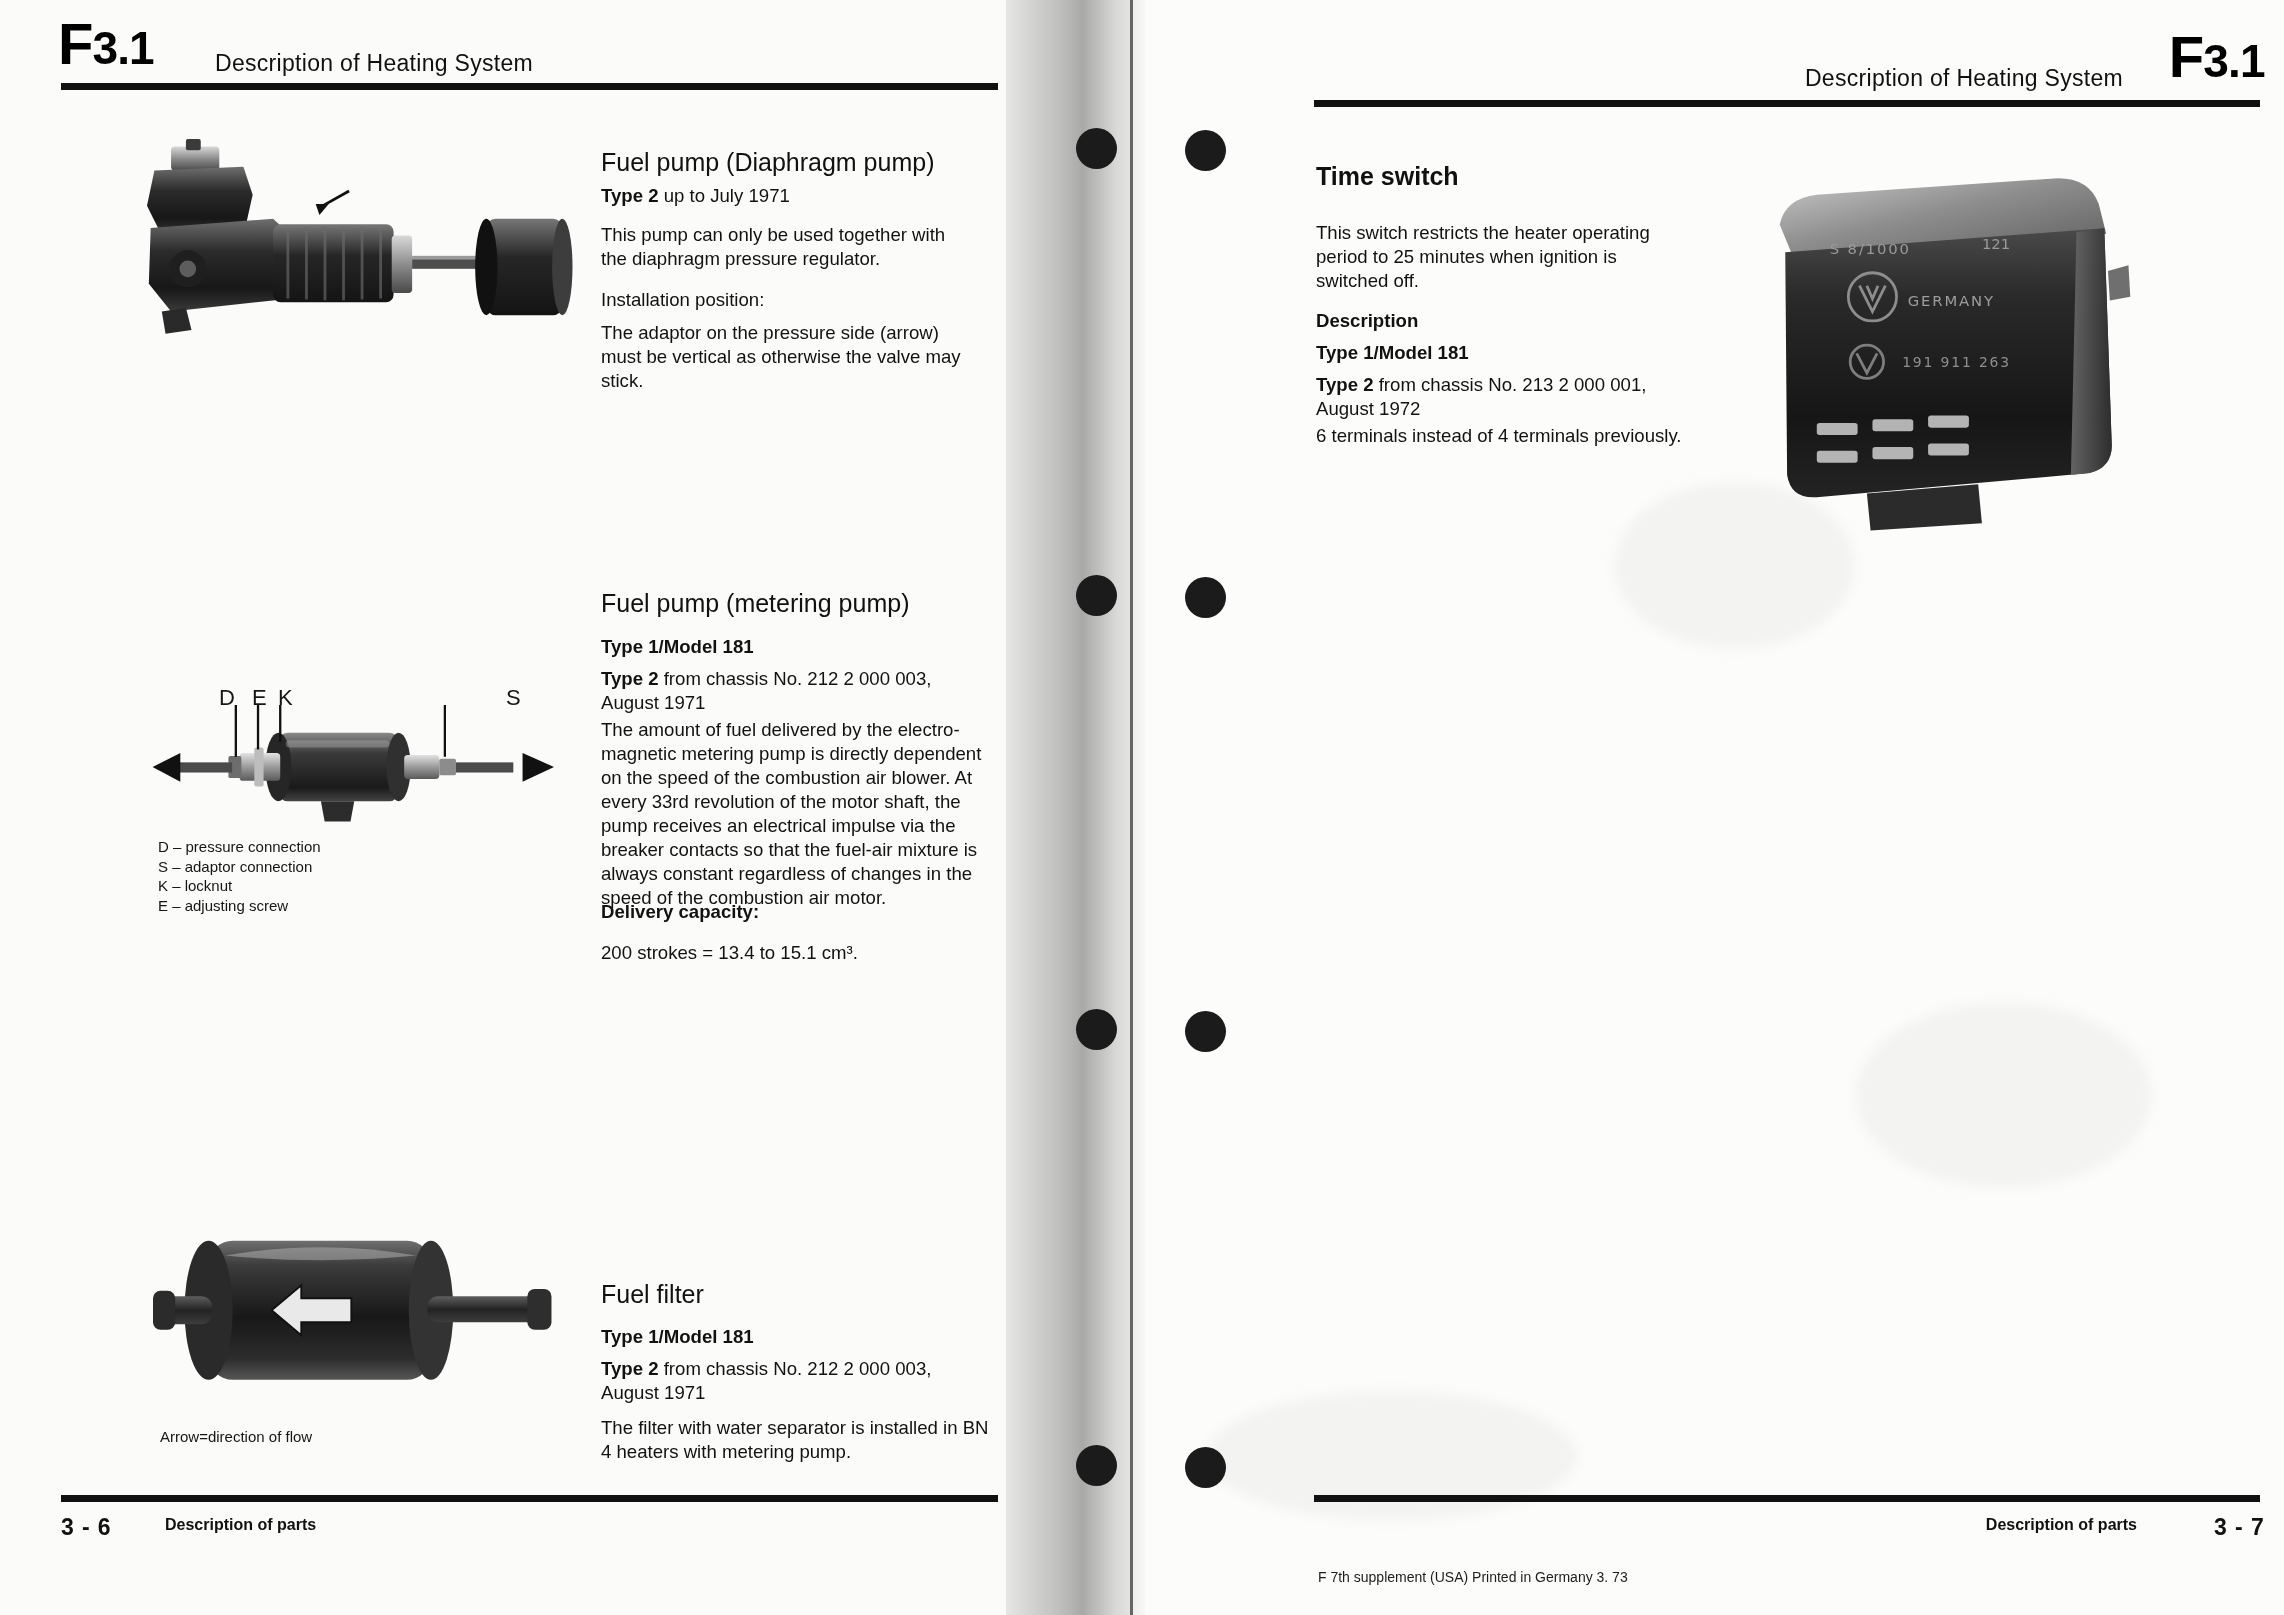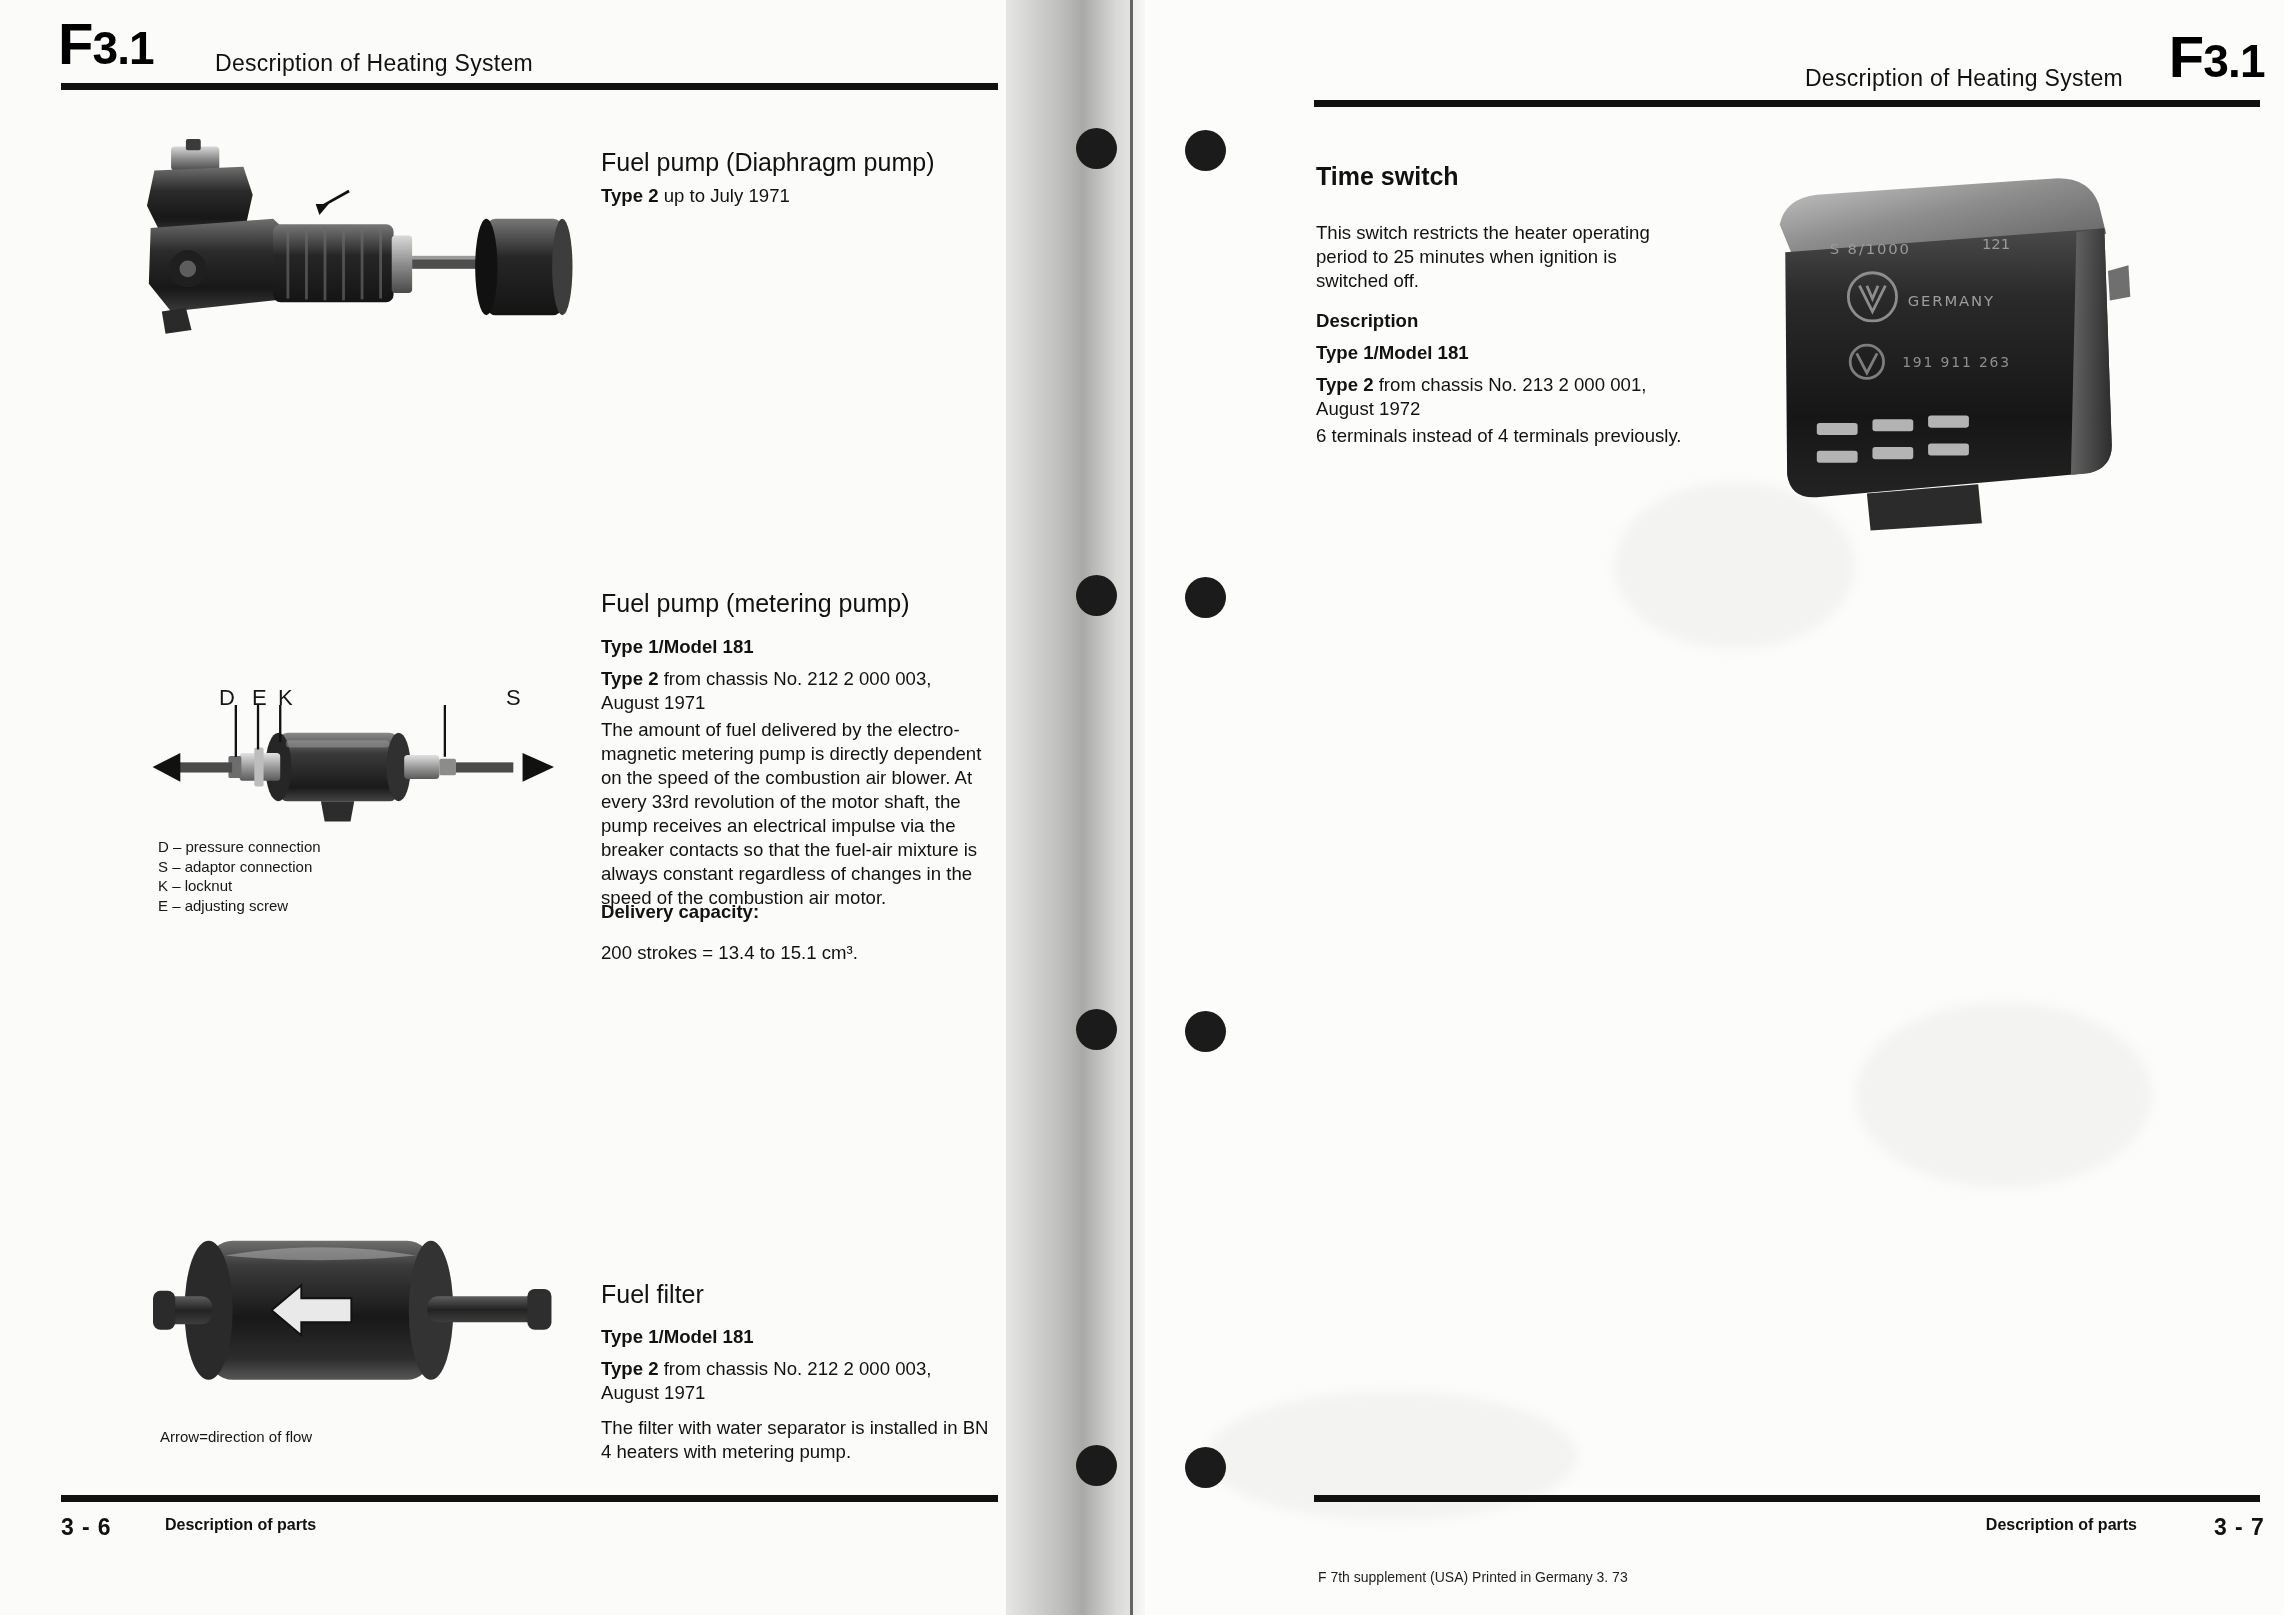--- a/index.html
+++ b/index.html
@@ -250,20 +250,25 @@
           <path d="M200 74 L232 56"></path>
         </g>
         <path d="M196 70 L210 70 L200 82 Z" fill="#111"></path>
       </svg>
     </div>
 
     <div class="art-title" style="left:601px; top:148px;">Fuel pump (Diaphragm pump)</div>
     <div class="art-body" style="left:601px; top:184px; width:371px;">
       <b>Type 2</b><span> up to July 1971</span>
     </div>
+    <div class="art-body" style="left:601px; top:223px; width:371px;">
+      <p class="para">This pump can only be used together with the diaphragm pressure regulator.</p>
+      <p class="para tight">Installation position:</p>
+      <p class="para nogap">The adaptor on the pressure side (arrow) must be vertical as otherwise the valve may stick.</p>
+    </div>
 
     <div class="fig" style="left:139px; top:705px;">
       <svg width="436" height="148" viewBox="0 0 470 160">
         <defs>
           <linearGradient id="p2body" x1="0" y1="0" x2="0" y2="1">
             <stop offset="0" stop-color="#8a8a8a"></stop>
             <stop offset="0.3" stop-color="#3a3a3a"></stop>
             <stop offset="0.8" stop-color="#1a1a1a"></stop>
             <stop offset="1" stop-color="#444"></stop>
           </linearGradient>

